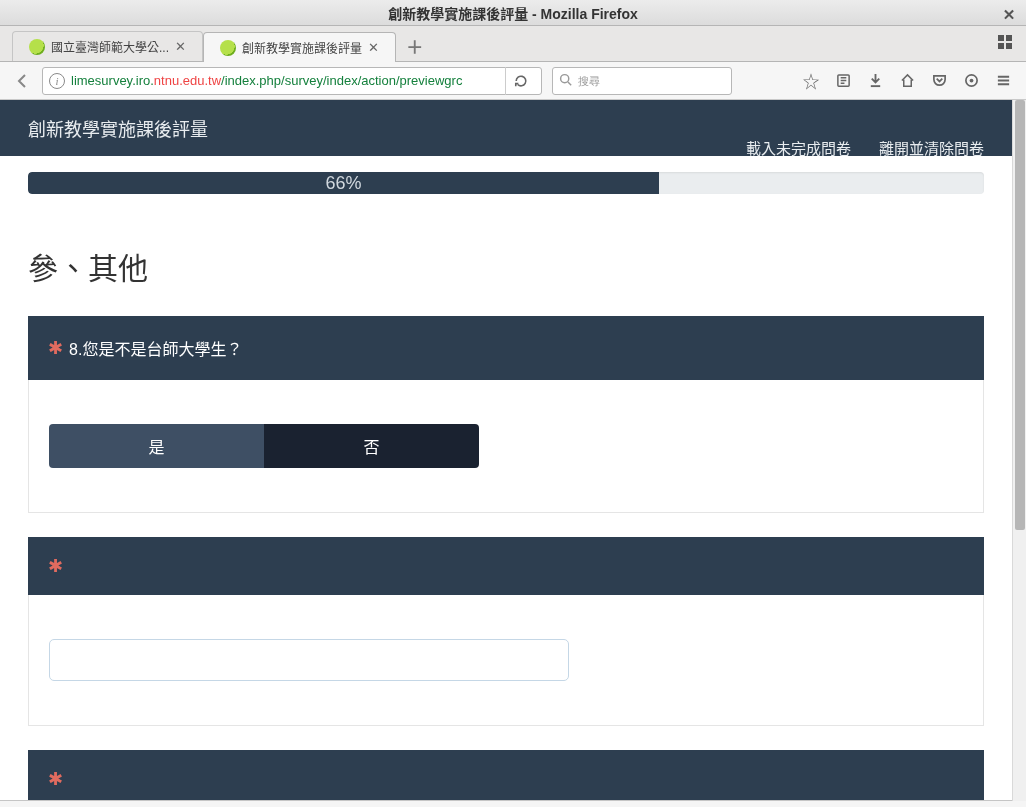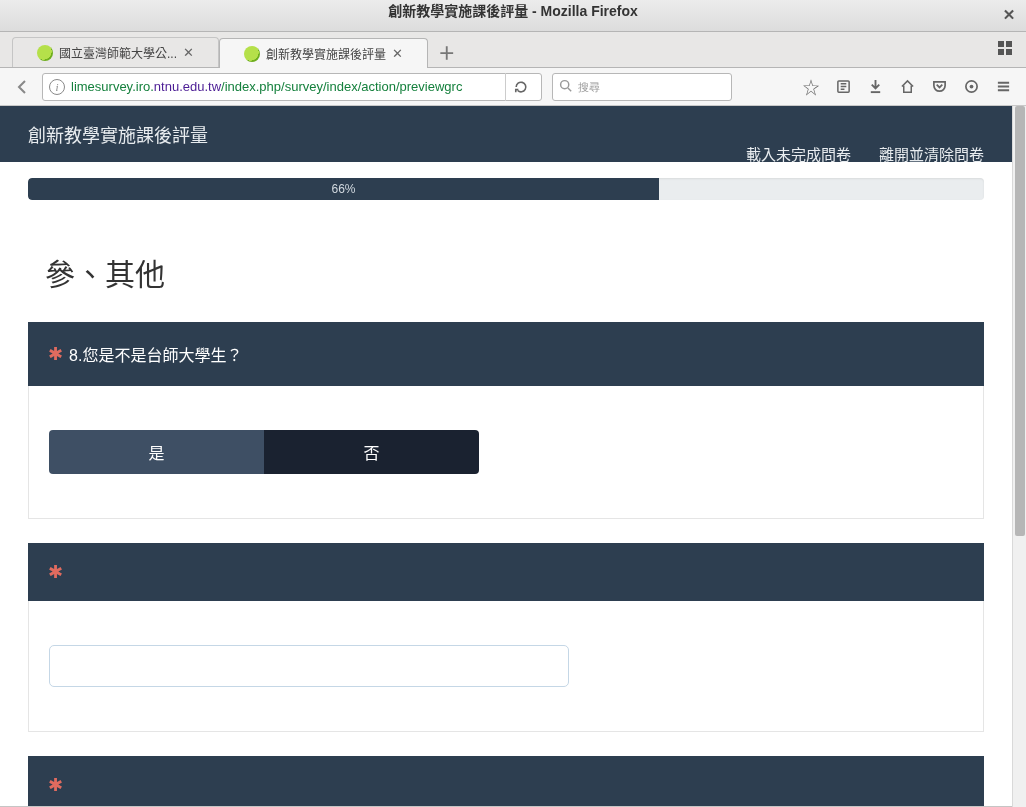--- a/index.html
+++ b/index.html
@@ -6,24 +6,25 @@
   body {
     font-family: "Segoe UI", "Helvetica Neue", Arial, "Noto Sans CJK TC", sans-serif;
     background: #f5f5f5;
     width: 1026px;
     height: 807px;
     overflow: hidden;
     position: relative;
   }
   
   .window-titlebar {
-    height: 32px;
+    height: 26px;
     background: linear-gradient(#ececec, #dcdcdc);
     border-bottom: 1px solid #b5b5b5;
     display: flex;
+    align-items: center;
     justify-content: center;
     position: relative;
     font-size: 14px;
     font-weight: 600;
     color: #333;
   }
   .window-close {
     position: absolute;
     right: 8px;
     top: 6px;
@@ -44,21 +45,21 @@
     align-items: flex-end;
     padding-left: 12px;
     position: relative;
   }
   .tab {
     height: 30px;
     background: #e8e7e6;
     border: 1px solid #c5c5c5;
     border-bottom: none;
     border-radius: 4px 4px 0 0;
-    padding: 0 24px;
+    padding: 0 16px;
     display: flex;
     align-items: center;
     font-size: 12px;
     color: #444;
     margin-right: 0;
     min-width: 180px;
     max-width: 210px;
   }
   .tab.active {
     background: #f6f6f6;
@@ -153,21 +154,21 @@
     justify-content: center;
     font-size: 11px;
     color: #8a8a8a;
     margin-right: 6px;
     font-style: italic;
     font-family: Georgia, serif;
     flex-shrink: 0;
   }
   .url-text { flex: 1; white-space: nowrap; overflow: hidden; }
   .url-text .faded { color: #15803d; }
-  .url-text .host { color: #4c1d95; }
+  .url-text .host { color: #ef4444; }
   .reload-btn {
     width: 30px;
     height: 28px;
     display: flex;
     align-items: center;
     justify-content: center;
     color: #666;
     border-left: 1px solid #ccc;
     margin-left: 4px;
   }
@@ -268,30 +269,29 @@
     overflow: hidden;
     box-shadow: inset 0 1px 2px rgba(0,0,0,0.08);
   }
   .progress-fill {
     height: 100%;
     background: #2d3e50;
     display: flex;
     align-items: center;
     justify-content: center;
     color: #d2d9df;
-    font-size: 12px;
+    font-size: 18px;
     border-radius: 4px 0 0 4px;
   }
   
   .section-heading {
     padding: 50px 28px 28px 28px;
     font-size: 30px;
     color: #333;
     font-weight: 400;
-    margin-left: 17px;
   }
   
   .question-block {
     margin: 0 28px 24px 28px;
   }
   .question-header {
     background: #2d3e50;
     padding: 20px 20px;
     color: #fff;
     font-size: 16px;

